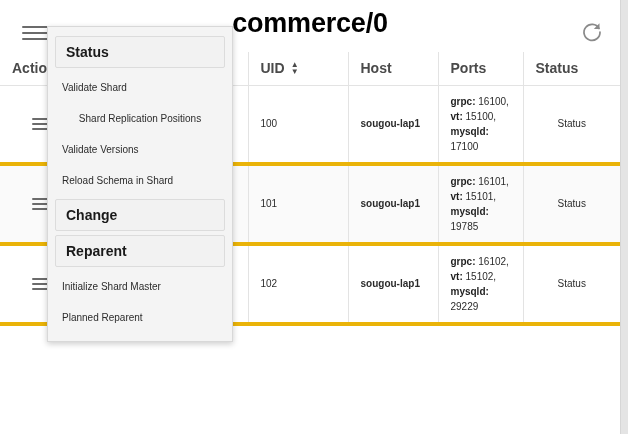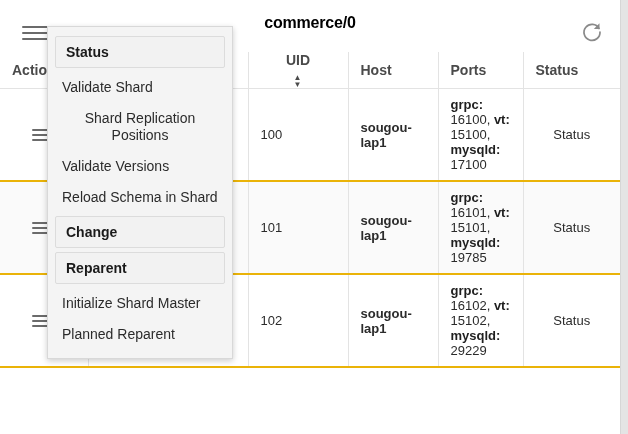--- a/index.html
+++ b/index.html
@@ -52,21 +52,21 @@
     background: #6b6b6b;
     border-radius: 1px;
   }
 
   .page-title {
     position: absolute;
     left: 0;
     top: 6px;
     width: 620px;
     text-align: center;
-    font-size: 16px;
+    font-size: 27px;
     font-weight: bold;
     color: #000000;
     letter-spacing: -0.2px;
     line-height: 34px;
   }
 
   .refresh-btn {
     position: absolute;
     right: 16px;
     top: 20px;
@@ -103,40 +103,40 @@
     padding: 0 12px;
     border-bottom: 1px solid #e3e3e3;
     border-right: 1px solid #e3e3e3;
     background: #ffffff;
     white-space: nowrap;
     overflow: hidden;
     vertical-align: middle;
   }
   table.grid th:last-child { border-right: none; }
 
-  .th-inner { display: flex; align-items: center; gap: 6px; flex-direction: column; }
+  .th-inner { display: flex; align-items: center; gap: 6px; }
 
   .sort-icon {
     display: inline-block;
     width: 9px;
     line-height: 0;
     color: #4a4a4a;
   }
   .sort-icon i {
     display: block;
     font-style: normal;
     font-size: 8px;
     line-height: 7px;
   }
 
   table.grid td {
-    font-size: 13px;
+    font-size: 10px;
     color: #2b2b2b;
     padding: 8px 12px;
-    border-bottom: 2px solid #eab308;
+    border-bottom: 4px solid #eab308;
     border-right: 1px solid #e3e3e3;
     vertical-align: middle;
     background: #ffffff;
     word-wrap: break-word;
   }
   table.grid td:last-child { border-right: none; }
 
   table.grid tr.row-hover td { background: #fafafa; }
 
   .col-actions { width: 88px; }
@@ -190,21 +190,21 @@
     background: #f2f2f2;
     border: 1px solid #dcdcdc;
     border-radius: 2px;
     font-size: 14px;
     font-weight: bold;
     color: #1a1a1a;
   }
 
   .menu-item {
     padding: 7px 14px;
-    font-size: 14px;
+    font-size: 10px;
     color: #2b2b2b;
     cursor: pointer;
     line-height: 17px;
   }
 
   .menu-item.centered { text-align: center; padding-left: 20px; padding-right: 20px; }
 
   
   .scrollbar-track {
     position: absolute;

